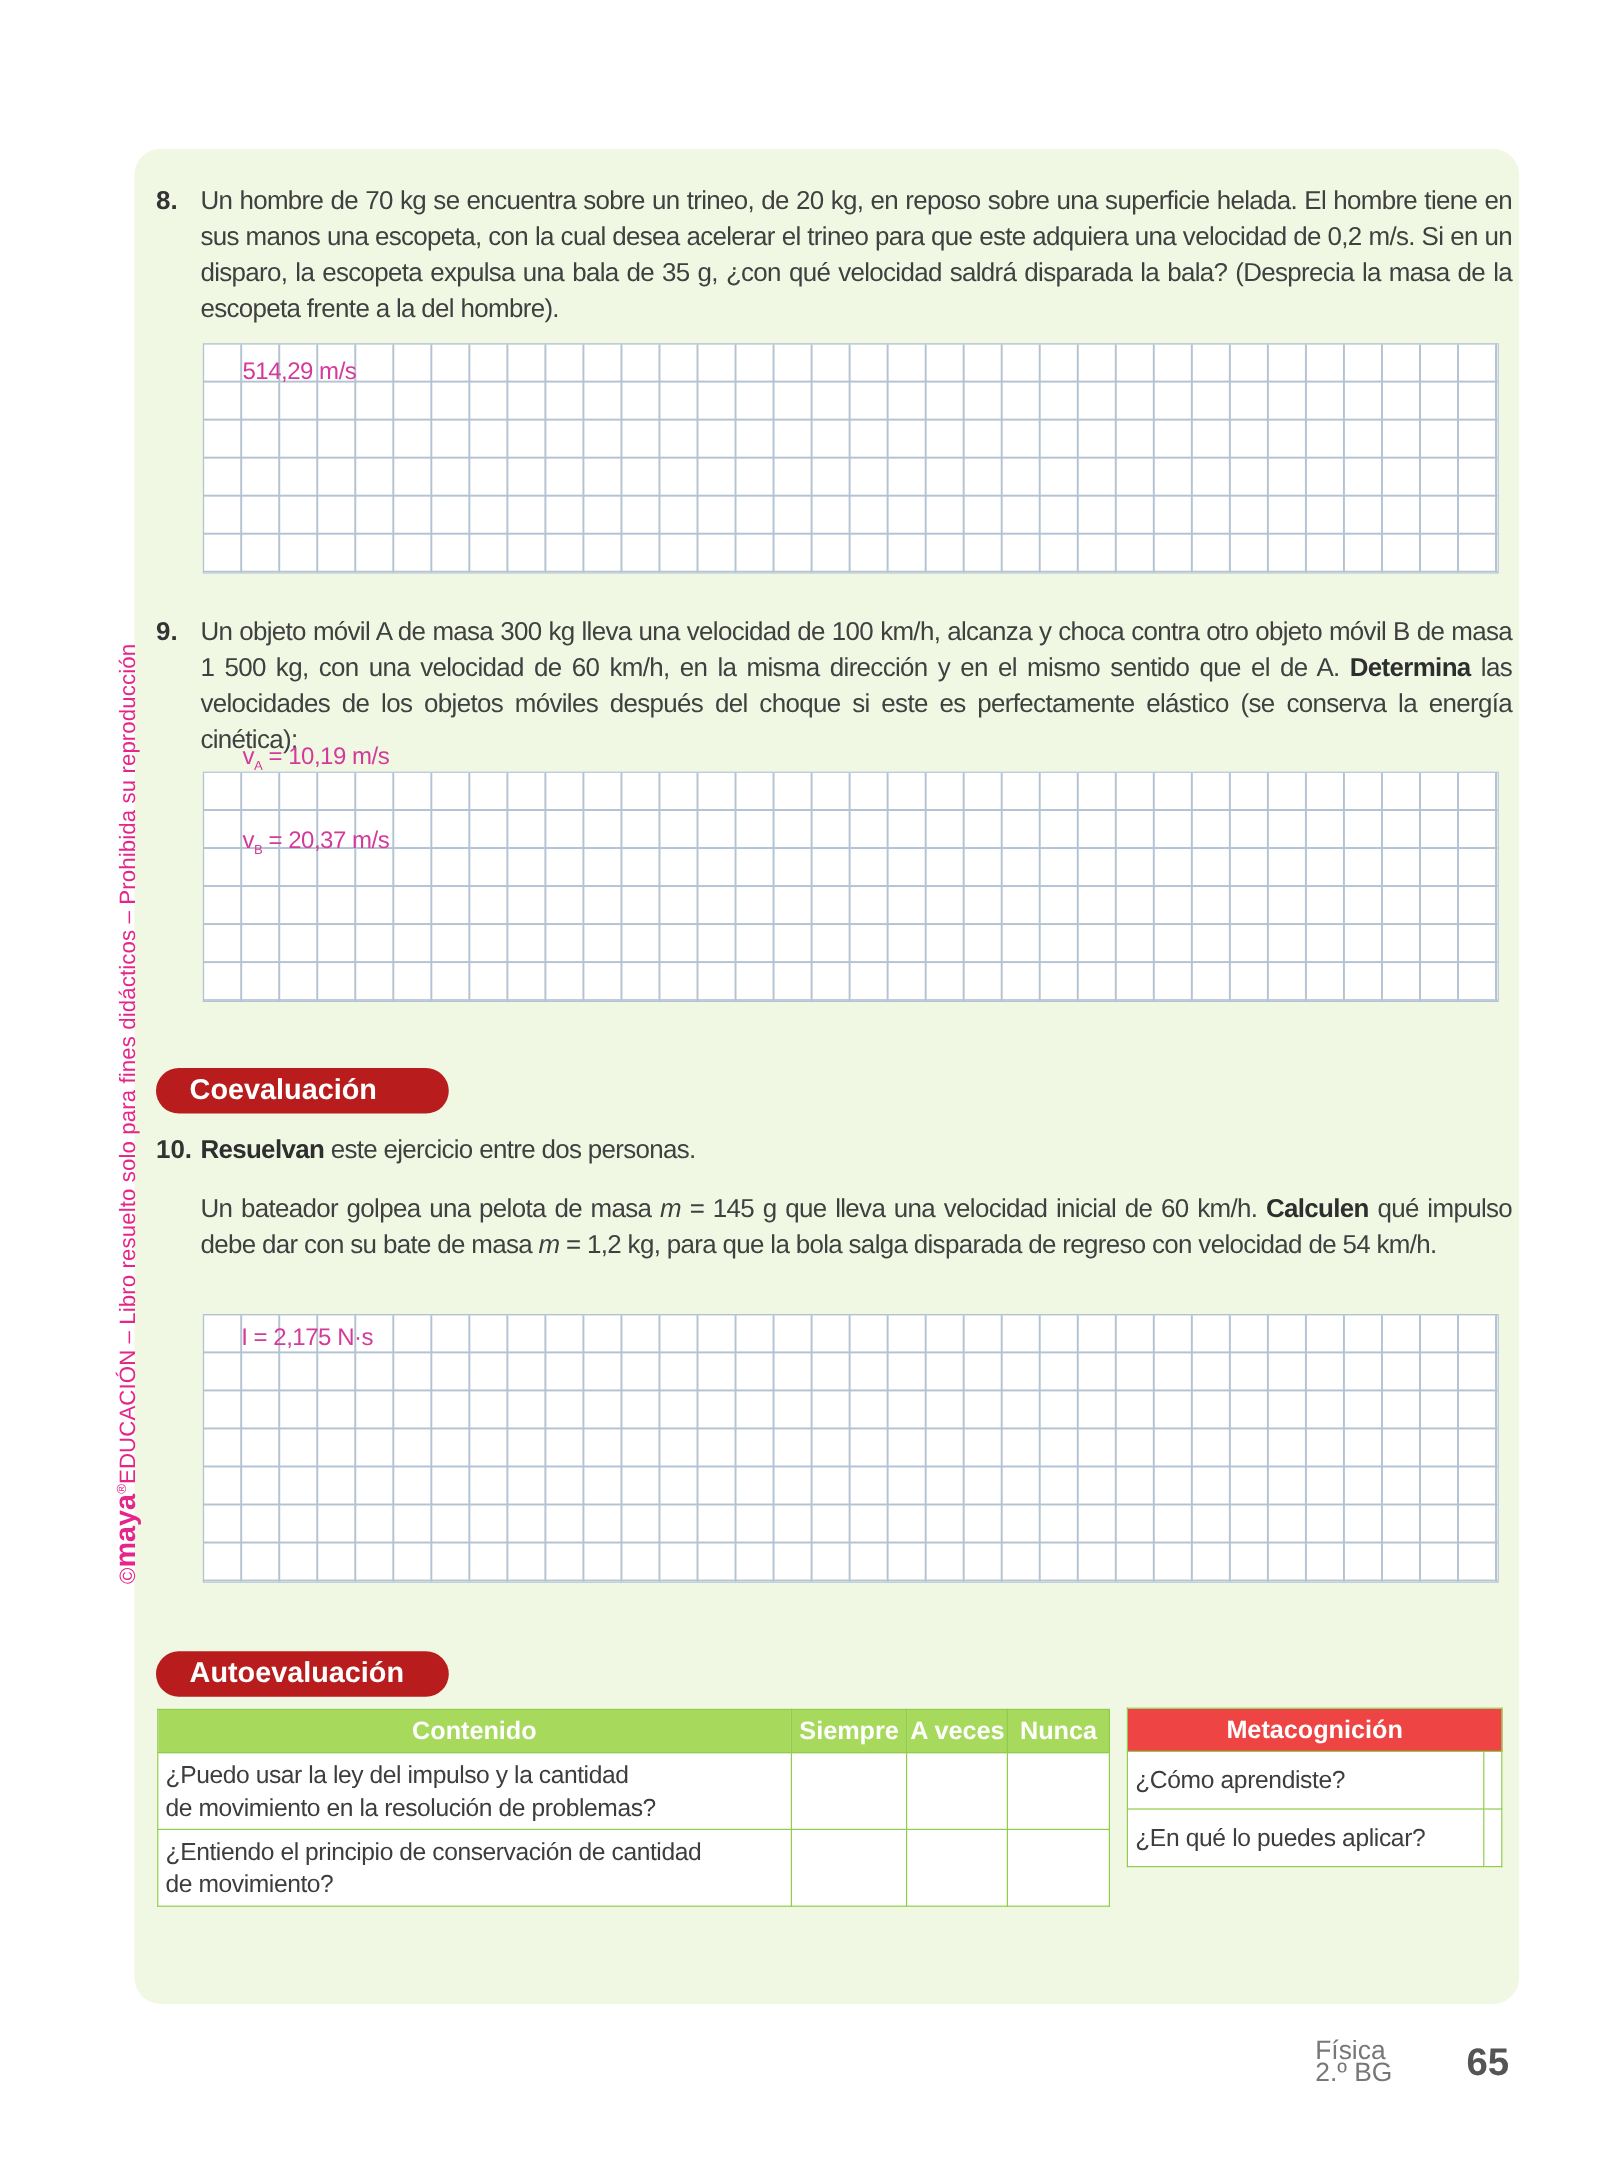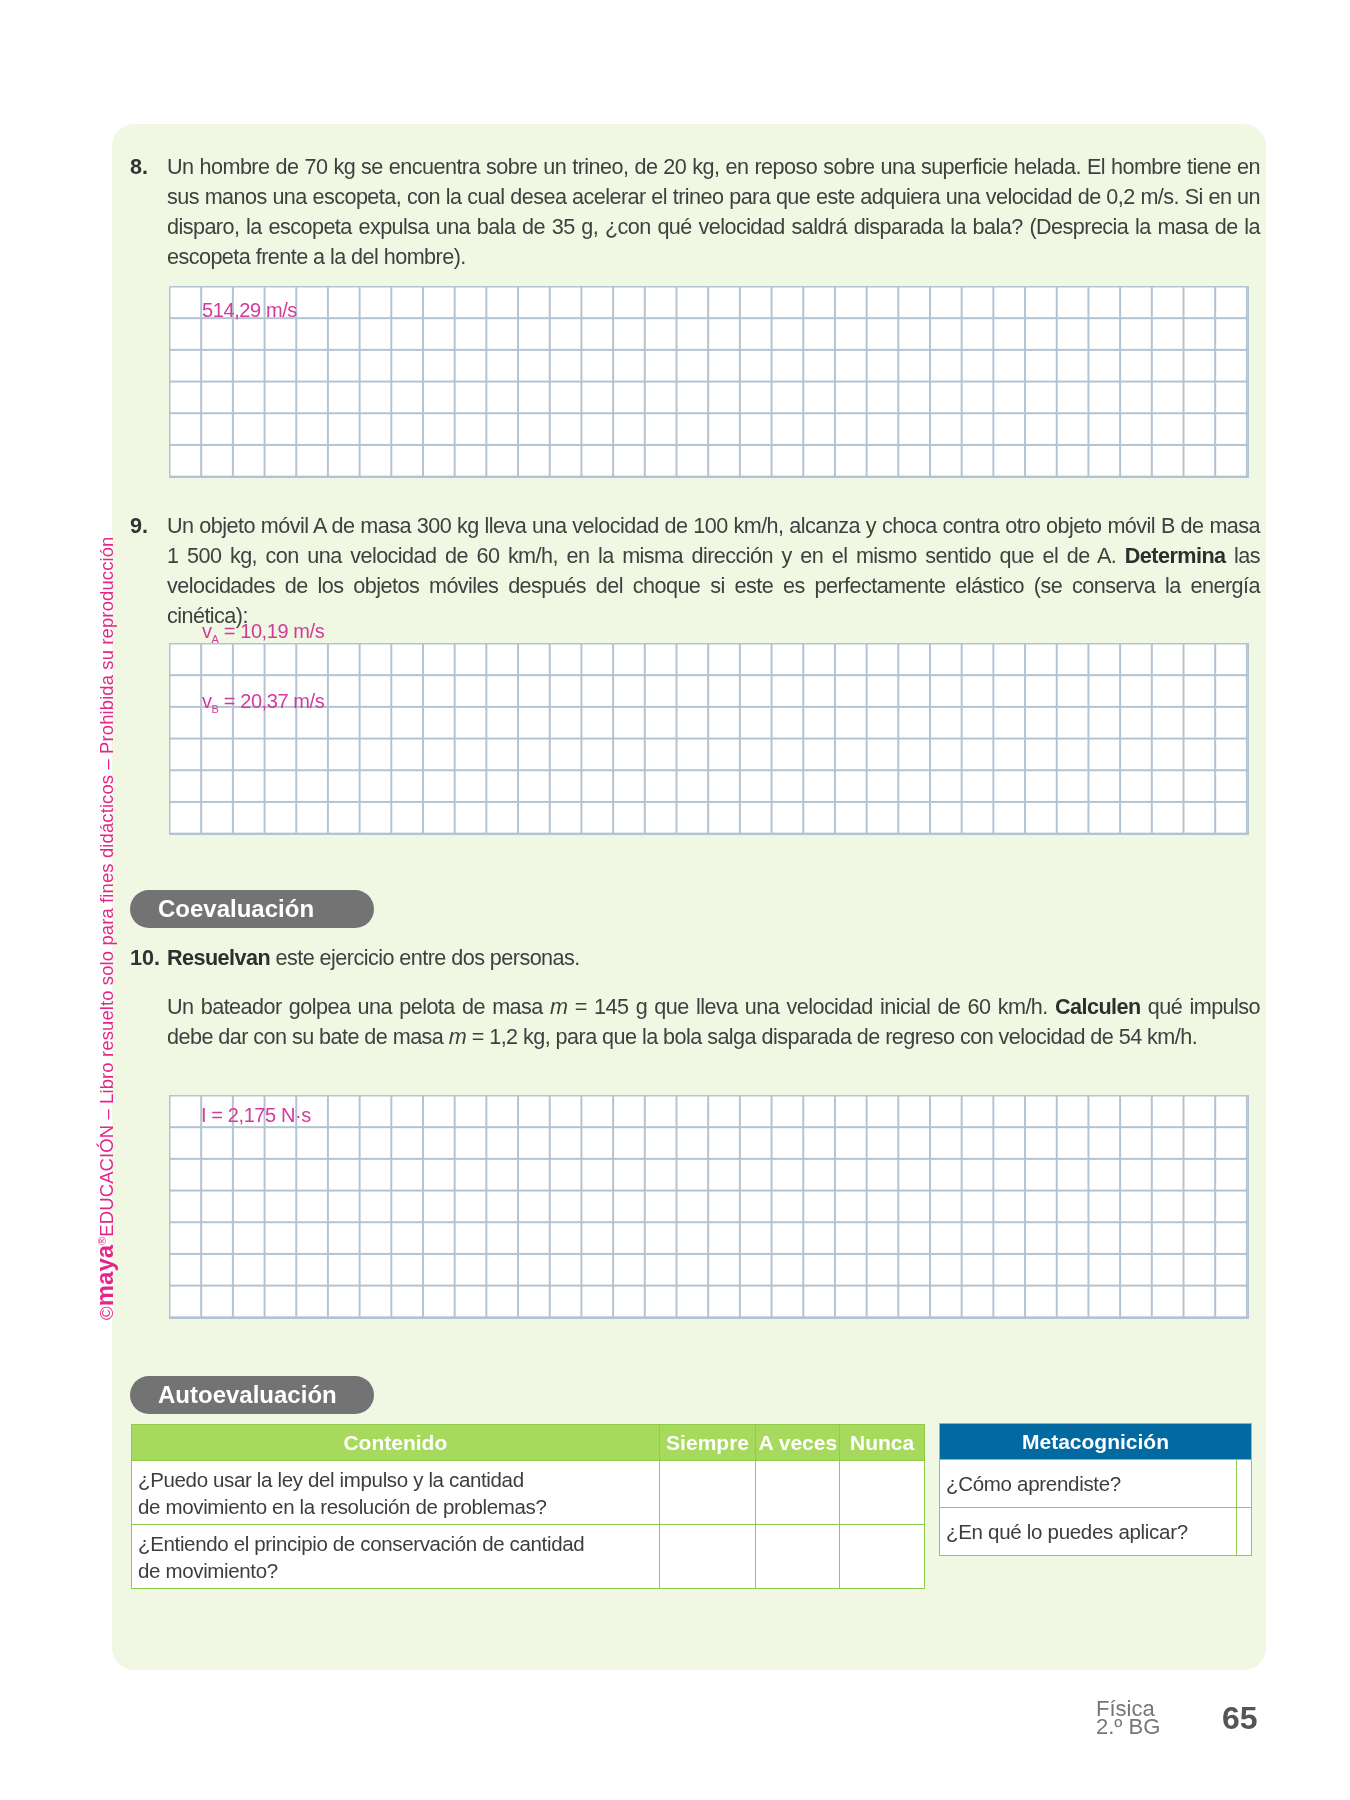--- a/index.html
+++ b/index.html
@@ -10,27 +10,27 @@
   .side .reg { font-size:11px; vertical-align:super; }
   .q { position:absolute; left:130px; width:1130px; font-size:21.6px; line-height:30px; color:#404040; font-family:"Liberation Sans Narrow","Liberation Sans", sans-serif; }
   .q .num { position:absolute; left:0; top:0; font-weight:bold; color:#333; }
   .q .body { margin-left:37px; text-align:justify; letter-spacing:-0.55px; word-spacing:0px; }
   .q b { color:#2e2e2e; }
   .grid { position:absolute; left:169px; width:1078px; border:1.5px solid #b3c3d2; background-color:#fff;
           background-image: linear-gradient(to right, #b3c3d2 1.5px, transparent 1.5px), linear-gradient(to bottom, #b3c3d2 1.5px, transparent 1.5px);
           background-size:31.7px 31.7px; background-position:-1.5px -1.5px; }
   .ans { position:absolute; color:#d43a9a; font-size:20px; line-height:24px; letter-spacing:-0.4px; }
   .ans sub { font-size:11px; vertical-align:-5px; }
-  .pill { position:absolute; left:130px; width:244px; height:38px; background:#737373; border-radius:19px; color:#fff; font-weight:bold; font-size:24px; line-height:38px; padding-left:28px; box-sizing:border-box; }
+  .pill { position:absolute; left:130px; width:244px; height:38px; background:#b91c1c; border-radius:19px; color:#fff; font-weight:bold; font-size:24px; line-height:38px; padding-left:28px; box-sizing:border-box; }
   table { border-collapse:collapse; position:absolute; background:#fff; }
   .self { left:131px; top:1424px; width:794px;padding-left:41px; }
   .self th { background:#a6d95c; color:#fff; font-size:21px; font-weight:bold; height:35px; border:1.5px solid #8fcc4c; padding:0; }
   .self td { border:1.5px solid #8fcc4c; font-size:20.5px; line-height:27px; color:#3d3d3d; padding:2px 6px; height:59px; vertical-align:middle; letter-spacing:-0.35px; }
   .meta { left:939px; top:1423px; width:313px; }
-  .meta th { background:#0369a1; color:#fff; font-size:21px; font-weight:bold; height:35px; border:1.5px solid #8fcc4c; padding:0; }
+  .meta th { background:#ef4444; color:#fff; font-size:21px; font-weight:bold; height:35px; border:1.5px solid #8fcc4c; padding:0; }
   .meta td { border:1.5px solid #8fcc4c; font-size:20.5px; line-height:27px; color:#3d3d3d; padding:2px 6px; vertical-align:middle; letter-spacing:-0.3px; }
   .footer-sub { position:absolute; left:1096px; top:1700px; width:65px; text-align:left; color:#777; font-size:22px; line-height:18px; }
   .pagenum { position:absolute; left:1222px; top:1700px; color:#555; font-size:32px; font-weight:bold; line-height:36px; }
 </style>
 </head>
 <body>
 
 <div class="panel"></div>
 
 <div class="side">

